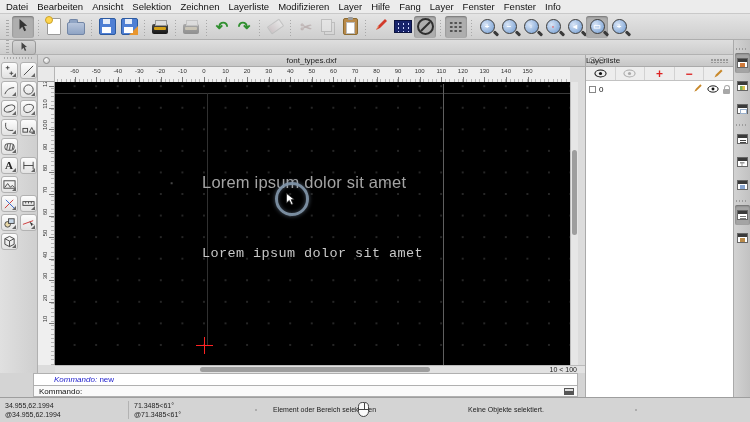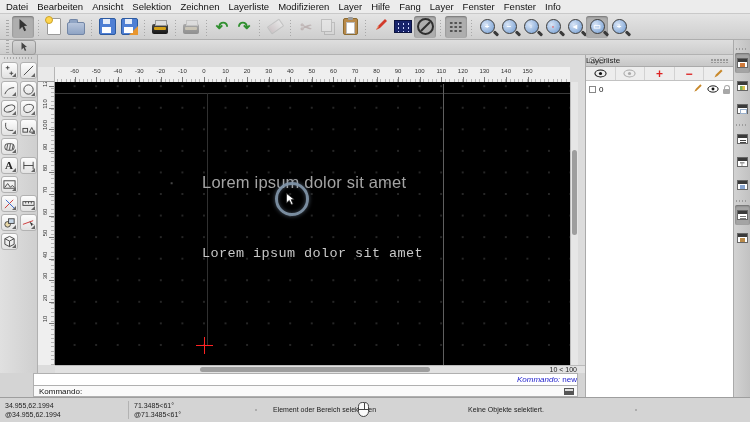--- a/index.html
+++ b/index.html
@@ -128,21 +128,21 @@
   .mw-pencil i{background:#d07a3a;}
   .mw-blocks i{background:linear-gradient(90deg,#7ab05a 0 2px,#e0c050 3px 5px);}
   .mw-library i{border:1px solid #9ab0cc;width:5px;height:3px;}
   .mw-list i{background:repeating-linear-gradient(0deg,#444 0 1px,transparent 1px 2px);width:6px;}
   .mw-tsquare i{background:#9a9a9a;clip-path:polygon(0 0,100% 0,100% 35%,60% 35%,60% 100%,40% 100%,40% 35%,0 35%);}
   .mw-picture i{background:#87a4d0;}
   .mw-text i{background:repeating-linear-gradient(0deg,#777 0 1px,transparent 1px 2px);width:6px;}
   .mw-clip i{background:#b98a4a;}
 
   
-  .cmdhistory{position:absolute;left:33px;top:373px;width:545px;height:12px;background:#fff;border:1px solid #b0b0b0;border-bottom:none;box-sizing:border-box;font-size:8px;color:#1c1ccc;padding:1px 0 0 20px;text-align:right;}
+  .cmdhistory{position:absolute;left:33px;top:373px;width:545px;height:12px;background:#fff;border:1px solid #b0b0b0;border-bottom:none;box-sizing:border-box;font-size:8px;color:#1c1ccc;padding:1px 0 0 20px;}
   .cmdhistory .lbl{font-style:italic;}
   .cmdline{position:absolute;left:33px;top:385px;width:545px;height:12px;background:#fafafa;border:1px solid #b0b0b0;box-sizing:border-box;display:flex;align-items:center;font-size:8px;color:#111;padding-left:5px;}
   .cmdline input{flex:1;border:none;outline:none;background:transparent;font-size:8px;height:9px;padding:0 2px;font-family:"Liberation Sans",sans-serif;}
   .cmd-dock-icon{width:10px;height:7px;background:#555;margin-right:3px;position:relative;}
   .cmd-dock-icon::after{content:"";position:absolute;left:1px;top:1px;right:1px;height:2px;background:#ddd;}
   .gap-right{position:absolute;left:578px;top:373px;width:7px;height:24px;background:#d4d4d4;}
 
   
   .statusbar{position:absolute;left:0;top:397px;width:750px;height:25px;background:#d4d4d4;border-top:1px solid #9e9e9e;box-sizing:border-box;font-size:7px;color:#222;}
   .coord-block{position:absolute;top:3px;line-height:9px;white-space:nowrap;}
@@ -387,20 +387,24 @@
           <svg width="13" height="13" viewBox="0 0 14 14" stroke="#444" fill="none">
             <path d="M7 1.5 L12 4 V10 L7 12.5 L2 10 V4 Z M2 4 L7 6.5 L12 4 M7 6.5 V12.5"></path>
           </svg>
         </div>
       <div class="pal-empty"></div>
     </div>
   </div>
   <div class="bottomleft-gap"></div>
 
   <div class="docwin">
+    <div class="doc-titlebar">
+      <span class="winbtn doc-close"></span>
+      <div class="doc-title">font_types.dxf</div>
+    </div>
     <div class="ruler-corner"></div>
     <div class="hruler" id="hruler">
         <span class="hrlabel" style="left: 11.58px;">-60</span>
         <i class="hrtick" style="left: 19.58px;"></i>
         <span class="hrlabel" style="left: 33.15px;">-50</span>
         <i class="hrtick" style="left: 41.15px;"></i>
         <span class="hrlabel" style="left: 54.72px;">-40</span>
         <i class="hrtick" style="left: 62.72px;"></i>
         <span class="hrlabel" style="left: 76.29px;">-30</span>
         <i class="hrtick" style="left: 84.29px;"></i>

